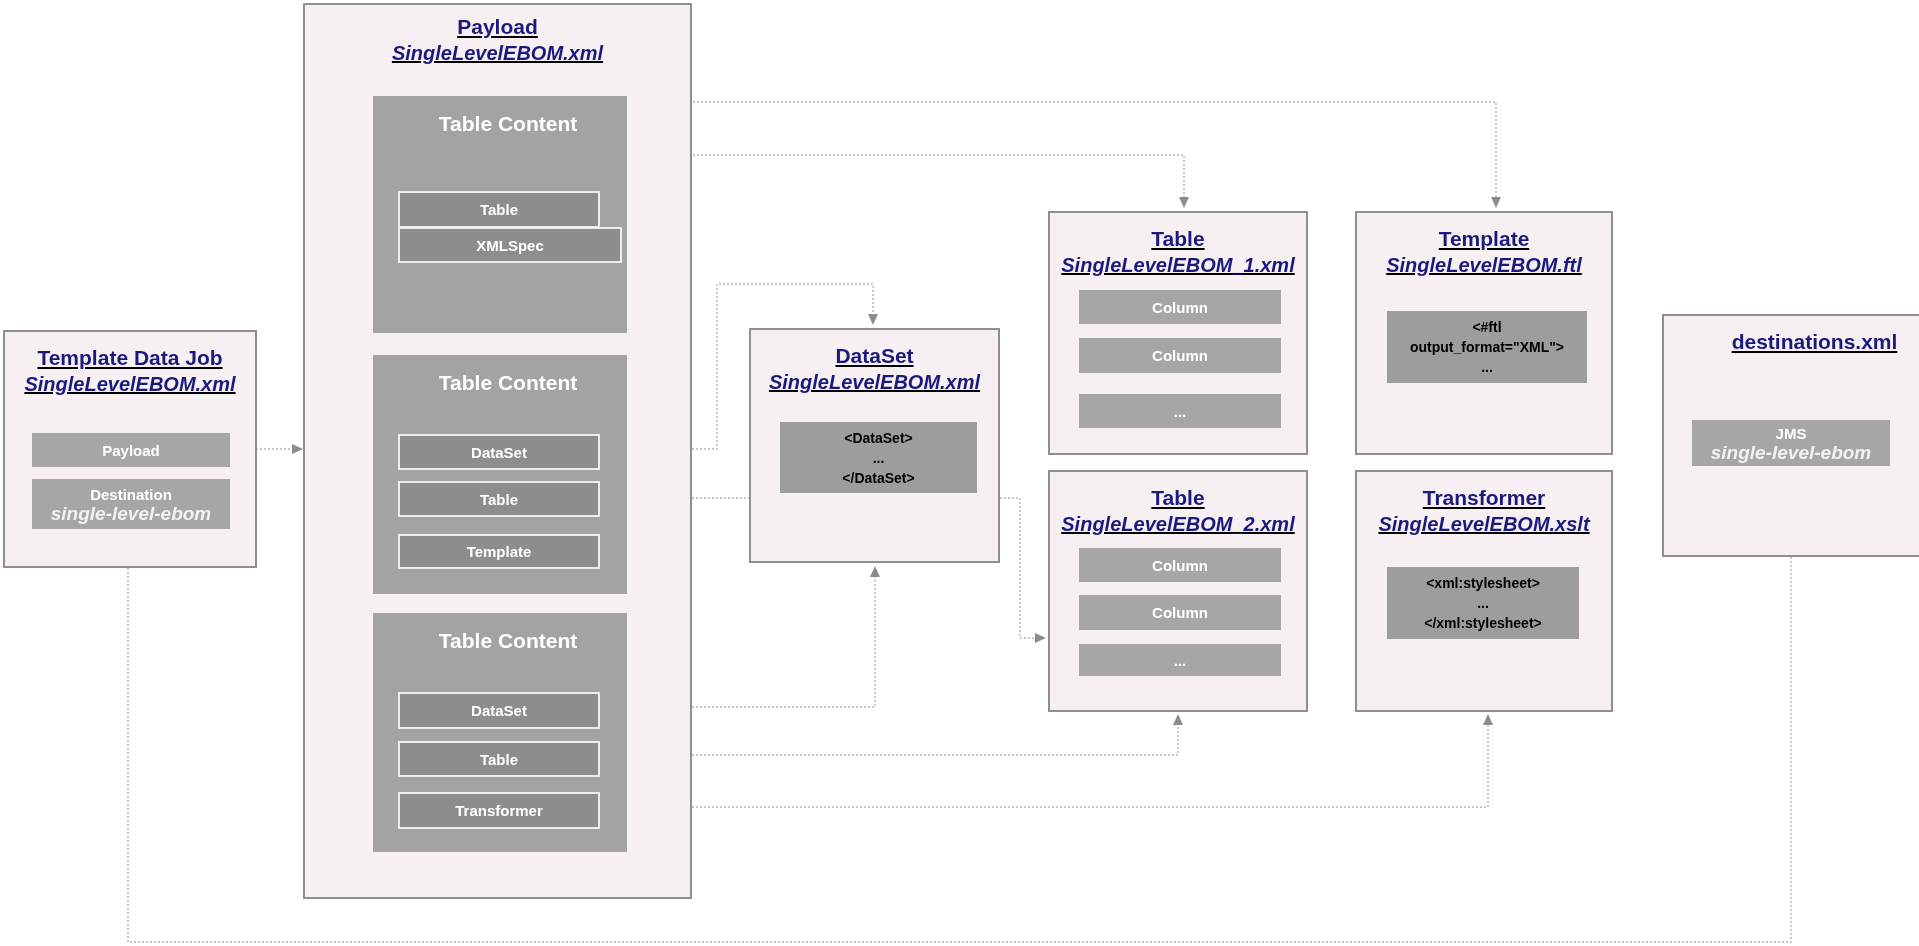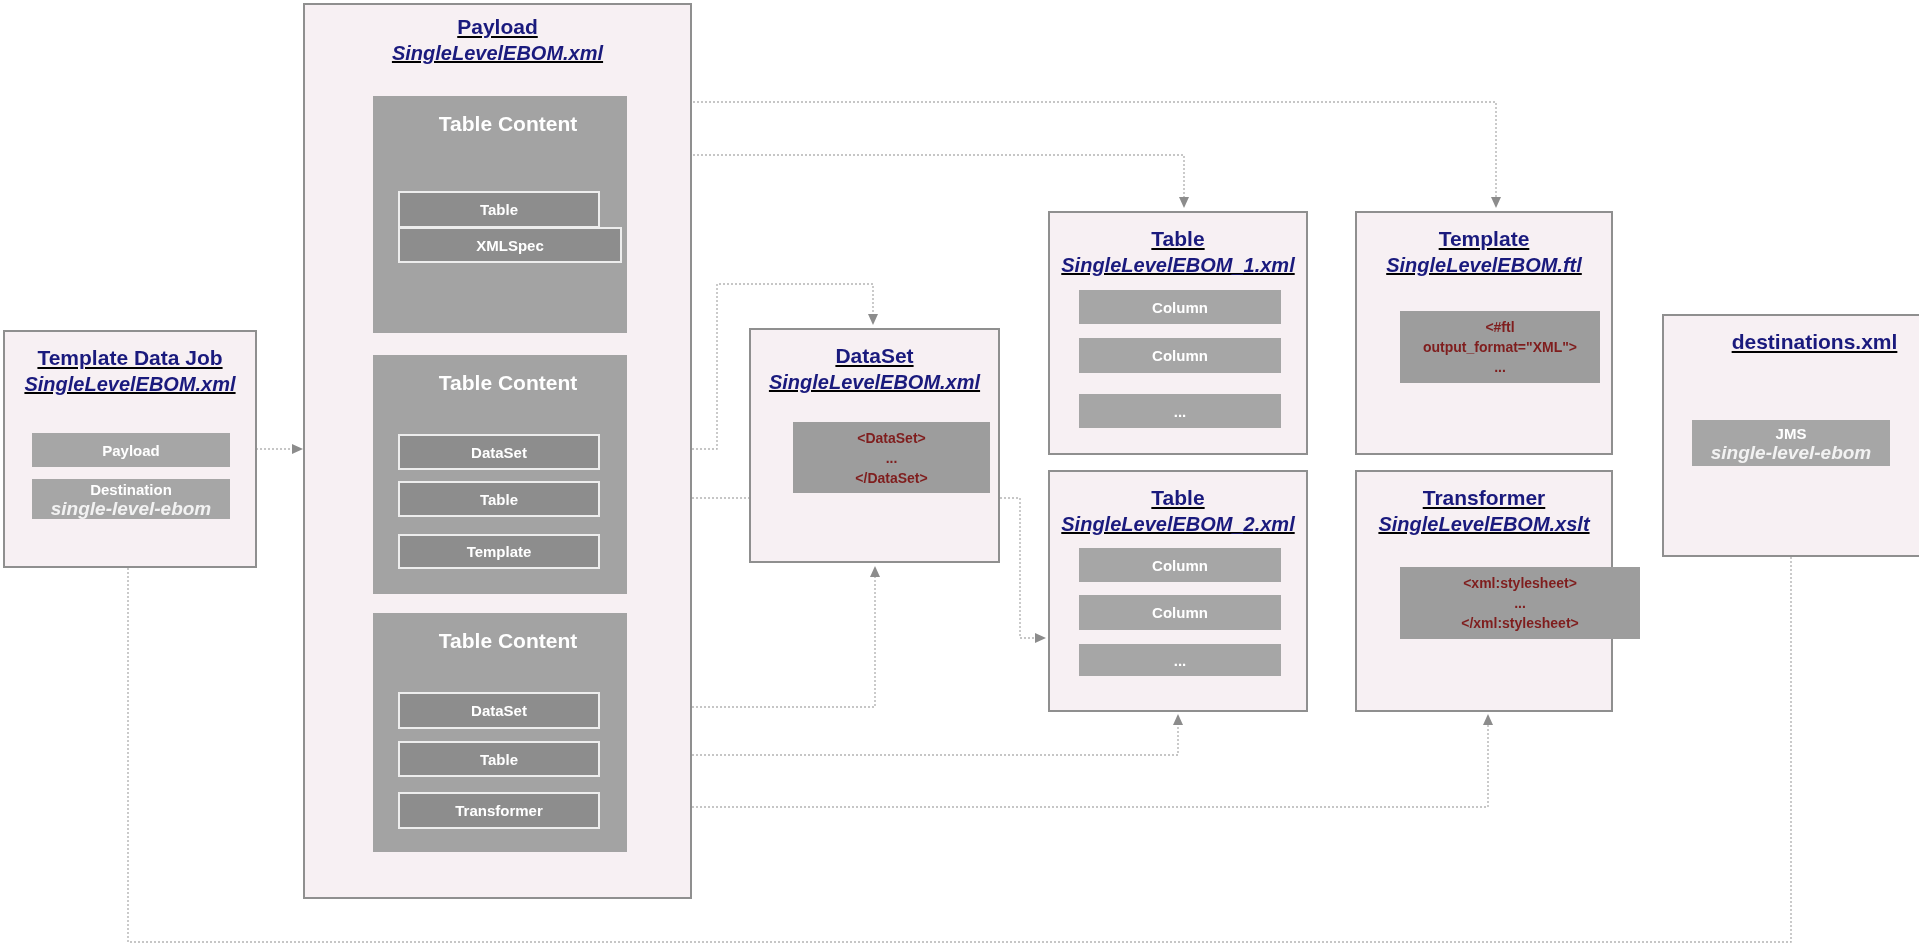--- a/index.html
+++ b/index.html
@@ -25,22 +25,22 @@
     position:absolute;background:#8d8d8d;border:2px solid #ededed;box-sizing:border-box;
     color:#ffffff;font-weight:bold;font-size:15px;
     display:flex;align-items:center;justify-content:center;
   }
   .gitem{
     position:absolute;background:#a6a6a6;box-sizing:border-box;color:#ffffff;font-weight:bold;font-size:15px;
     display:flex;flex-direction:column;align-items:center;justify-content:center;line-height:19px;
   }
   .gitem .ital{font-style:italic;font-weight:600;font-size:19px;color:#f2f2f2;}
   .code{
-    position:absolute;background:#9d9d9d;box-sizing:border-box;color:#7f1d1d;font-weight:bold;font-size:14px;
-    display:flex;flex-direction:column;align-items:center;justify-content:center;line-height:20px;text-align:left;margin-left:13px;
+    position:absolute;background:#9d9d9d;box-sizing:border-box;color:#000000;font-weight:bold;font-size:14px;
+    display:flex;flex-direction:column;align-items:center;justify-content:center;line-height:20px;text-align:left;
   }
 </style>
 </head>
 <body>
 
 <div class="canvas">
 
   <svg class="wires" xmlns="http://www.w3.org/2000/svg">
     <g>
       <path d="M228,449 H296"></path>
@@ -79,21 +79,21 @@
       <polygon points="1791,475 1786,486 1796,486"></polygon>
     </g>
   </svg>
 
   <div class="frame" style="left:3px;top:330px;width:254px;height:238px">
     <div class="ftitle">Template Data Job</div>
     <div class="fsub">SingleLevelEBOM.xml</div>
     <div class="gitem" style="left:27px;top:101px;width:198px;height:34px">
       <span>Payload</span>
     </div>
-    <div class="gitem" style="left:27px;top:147px;width:198px;height:40px">
+    <div class="gitem" style="left:27px;top:147px;width:198px;height:50px">
       <span>Destination</span>
       <span class="ital">single-level-ebom</span>
     </div>
   </div>
 
   <div class="frame" style="left:303px;top:3px;width:389px;height:896px">
     <div class="ftitle" style="margin-top:8px">Payload</div>
     <div class="fsub">SingleLevelEBOM.xml</div>
 
     <div class="tc" style="left:68px;top:91px;width:254px;height:237px">
@@ -177,21 +177,21 @@
       <span>Column</span>
     </div>
     <div class="gitem" style="left:29px;top:172px;width:202px;height:32px">
       <span>...</span>
     </div>
   </div>
 
   <div class="frame" style="left:1355px;top:470px;width:258px;height:242px">
     <div class="ftitle">Transformer</div>
     <div class="fsub">SingleLevelEBOM.xslt</div>
-    <div class="code" style="left:30px;top:95px;width:240px;height:72px">
+    <div class="code" style="left:30px;top:95px;width:192px;height:72px">
       <span>&lt;xml:stylesheet&gt;</span>
       <span>...</span>
       <span>&lt;/xml:stylesheet&gt;</span>
     </div>
   </div>
 
   <div class="frame" style="left:1662px;top:314px;width:305px;height:243px">
     <div class="ftitle">destinations.xml</div>
     <div class="gitem" style="left:28px;top:104px;width:198px;height:46px">
       <span>JMS</span>

